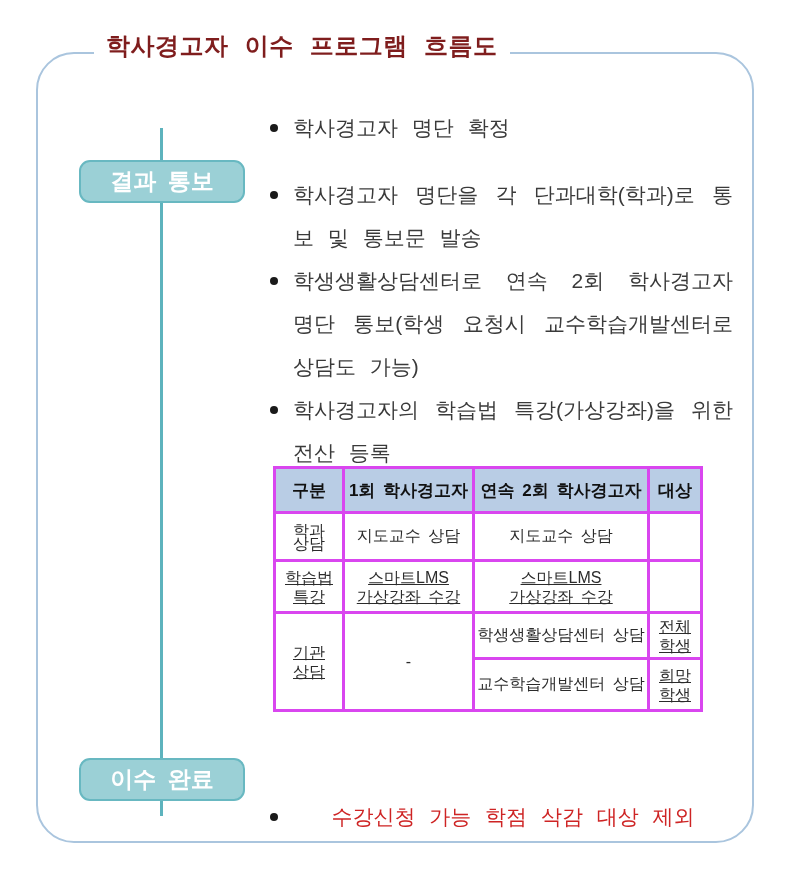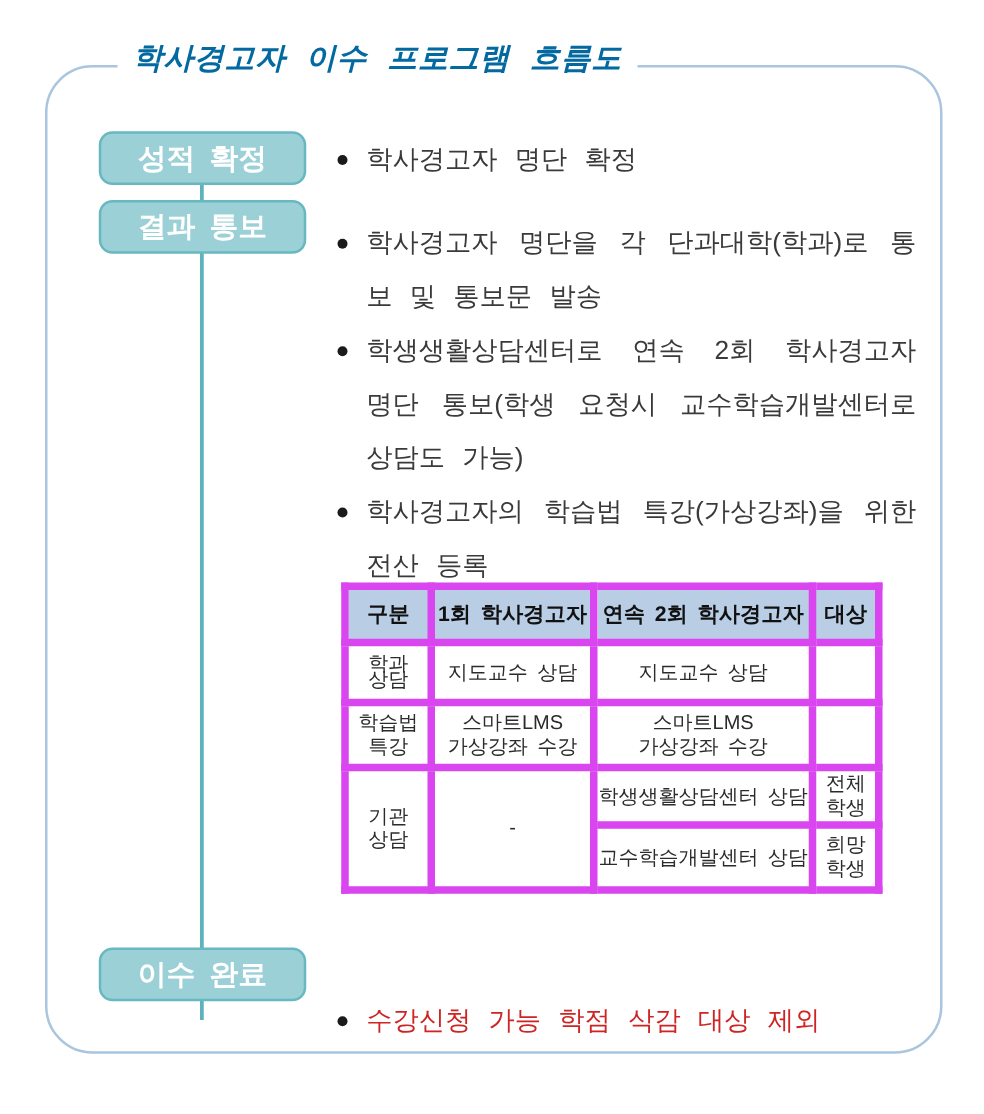--- a/index.html
+++ b/index.html
@@ -7,22 +7,22 @@
     position:relative;width:787px;height:891px;background:#fff;overflow:hidden;
     font-family:"Liberation Sans","DejaVu Sans",sans-serif;color:#3a3a3a;
   }
   
   .frame{
     position:absolute;left:36px;top:52px;width:718px;height:791px;
     border:2px solid #aac5de;border-radius:38px;background:#fff;box-sizing:border-box;
   }
   .doc-title{
     position:absolute;left:94px;top:30px;z-index:5;background:#fff;
-    padding:0 12px;font-size:24px;font-weight:bold;color:#0369a1;
-    letter-spacing:0.5px;word-spacing:9px;white-space:nowrap;font-style:italic;
+    padding:0 12px;font-size:24px;font-weight:bold;color:#7f1d1d;
+    letter-spacing:0.5px;word-spacing:9px;white-space:nowrap;
   }
   
   .connector{
     position:absolute;left:160px;top:128px;width:3px;height:688px;
     background:#5db3bd;z-index:1;
   }
   
   .step-box{
     position:absolute;left:79px;width:166px;height:43px;box-sizing:border-box;
     background:#9bd0d6;border:2px solid #68b8c1;border-radius:11px;
@@ -35,52 +35,49 @@
   .notes-1{top:106px;} .notes-2{top:173px;} .notes-4{top:795px;}
   .note-item{display:flex;align-items:flex-start;}
   .bullet{
     flex:0 0 8px;width:8px;height:8px;border-radius:50%;background:#1a1a1a;
     margin-top:18px;margin-right:15px;
   }
   .note-text{
     flex:1;font-size:21px;line-height:43px;color:#3a3a3a;
     text-align:justify;word-spacing:8px;max-width:440px;
   }
-  .notes-4 .note-text{color:#ce2424;text-align:left;}
+  .notes-4 .note-text{color:#ce2424;text-align:center;}
   
   .ctable-wrap{position:absolute;left:273px;top:466px;z-index:2;}
   table.ctable{
     border-collapse:collapse;table-layout:fixed;background:#fff;
     border:2px solid #1a1a1a;
   }
   table.ctable th,table.ctable td{
-    border:6px solid #d946ef;text-align:center;vertical-align:middle;
+    border:3px solid #d946ef;text-align:center;vertical-align:middle;
     padding:0;font-size:16px;color:#2b2b2b;overflow:hidden;word-spacing:3px;
   }
   table.ctable th{
     background:#b9cde5;font-weight:bold;font-size:17px;color:#111;
   }
-  .line{line-height:19px;}
+  .line{line-height:19px;text-decoration:underline;}
   .tightline{line-height:13px;}
   .dash{font-size:16px;}
 </style>
 </head>
 <body>
 
 <div class="canvas">
 
   <div class="frame"></div>
 
   <div class="doc-title">학사경고자 이수 프로그램 흐름도</div>
 
   <div class="connector"></div>
 
-  <div class="step-box step-1">
-    <span>성적 확정</span>
-  </div>
   <div class="step-box step-2">
     <span>결과 통보</span>
   </div>
   <div class="step-box step-4">
     <span>이수 완료</span>
   </div>
 
   <div class="notes notes-1">
     <div class="note-item">
       <div class="bullet"></div>

